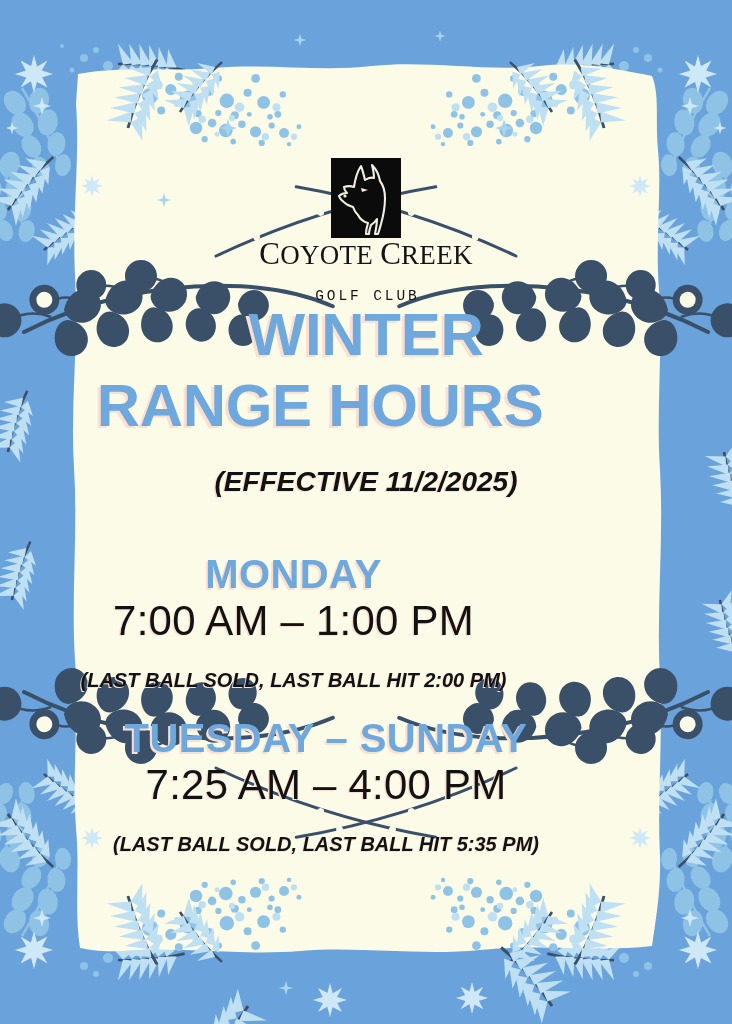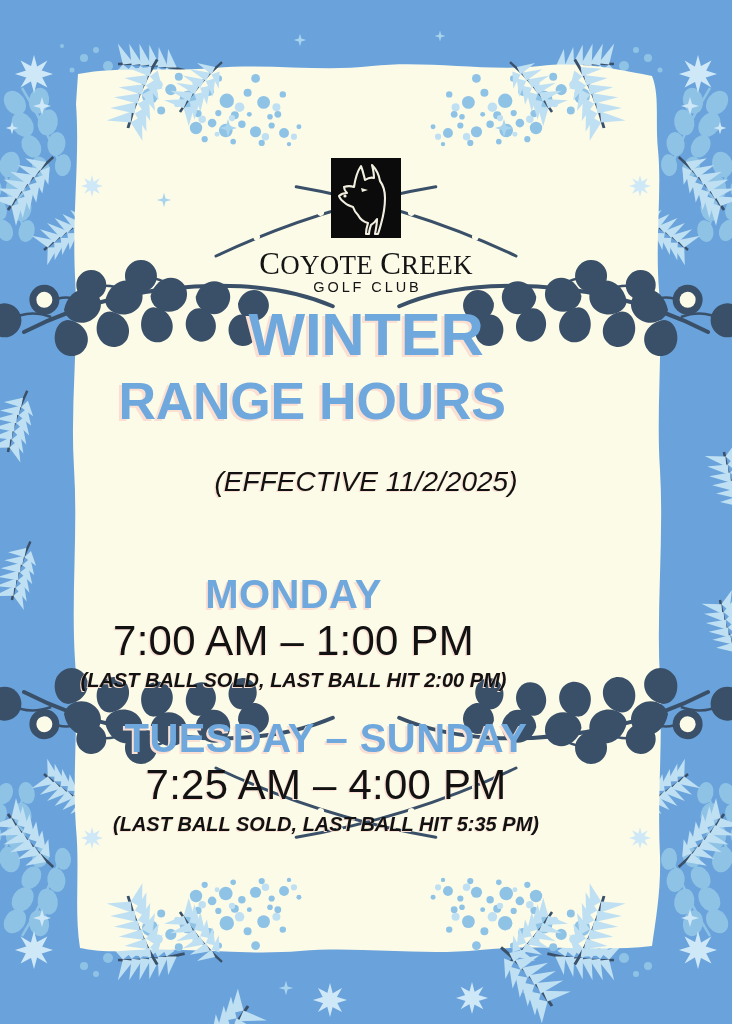--- a/index.html
+++ b/index.html
@@ -46,32 +46,32 @@
   }
   #logo-mark{
     width:70px; height:80px;
     margin:0 auto;
     background:#0b0b0b;
     display:block;
     position:relative;
   }
   #logo-mark svg{ display:block; }
   #logo-wordmark{
-    margin-top:10px;
+    margin-top:0;
     font-family:"Liberation Serif", serif;
     font-size:27px;
     letter-spacing:0.01em;
     color:#141414;
     line-height:1;
     white-space:nowrap;
   }
   #logo-wordmark .cap{ font-size:31px; }
   #logo-sub{
-    margin-top:1px;
-    font-family:Liberation Sans, sans-serif;
+    margin-top:20px;
+    font-family:Liberation Mono, monospace;
     font-size:14.5px;
     letter-spacing:0.20em;
     color:#141414;
     line-height:1;
     padding-left:0.20em;
   }
 
   
   .big-title{
     font-family:"Liberation Sans", sans-serif;
@@ -80,28 +80,28 @@
     letter-spacing:-0.005em;
     line-height:0.96;
     text-shadow:-3px 2px 0 #fadfd2;
     white-space:nowrap;
   }
   #title-1{
     position:absolute; left:0; top:306px; width:732px;
     font-size:60px;
   }
   #title-2{
-    position:absolute; left:0; top:377px; width:624px;
-    font-size:52px;
+    position:absolute; left:8px; top:377px; width:624px;
+    font-size:60px;
   }
   #effective{
     position:absolute; left:0; top:466px; width:732px;
     font-family:"Liberation Sans", sans-serif;
     font-style:italic;
-    font-weight:normal;
+    font-weight:bold;
     font-size:28px;
     color:#121212;
     text-shadow:-1.5px 1px 0 #fadfd2;
     white-space:nowrap;
   }
 
   
   .day-name{
     font-family:"Liberation Sans", sans-serif;
     font-weight:bold;
@@ -119,25 +119,25 @@
     letter-spacing:0.005em;
     text-shadow:-1.5px 1px 0 #fadfd2;
     white-space:nowrap;
   }
   .day-note{
     font-family:"Liberation Sans", sans-serif;
     font-style:italic;
     font-weight:bold;
     color:#121212;
     font-size:20px;
-    margin-top:4px;
+    margin-top:24px;
     text-shadow:-1px 0.8px 0 #fadfd2;
     white-space:nowrap;
   }
-  #block-monday{ position:absolute; left:0; top:572px; width:587px; }
+  #block-monday{ position:absolute; left:0; top:552px; width:587px; }
   #block-week  { position:absolute; left:0; top:716px; width:652px; }
 </style>
 </head>
 <body>
 
 <div id="poster">
 
   <svg id="deco-back" class="deco" viewBox="0 0 732 1024">
     <defs>
 

